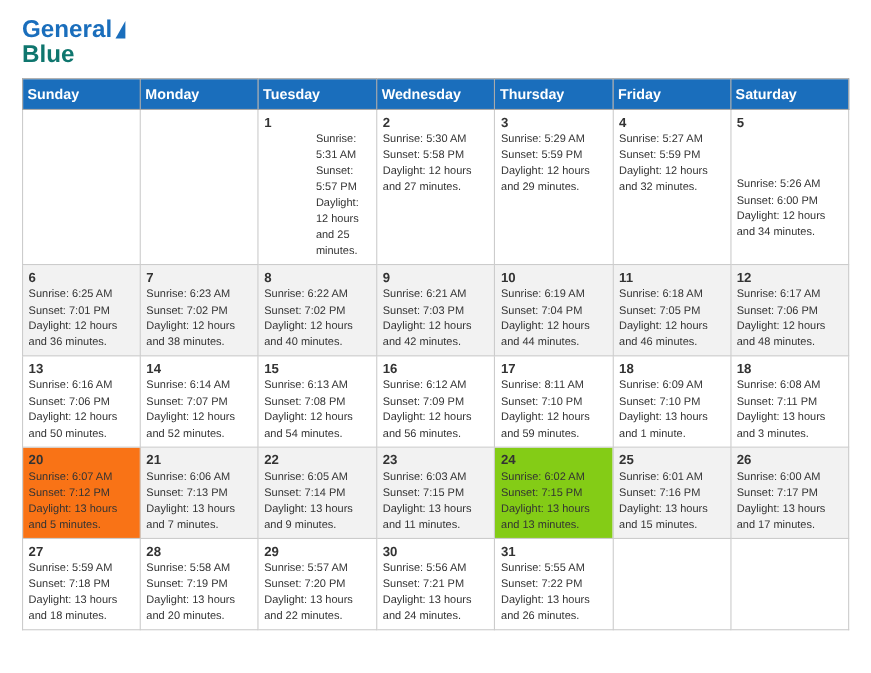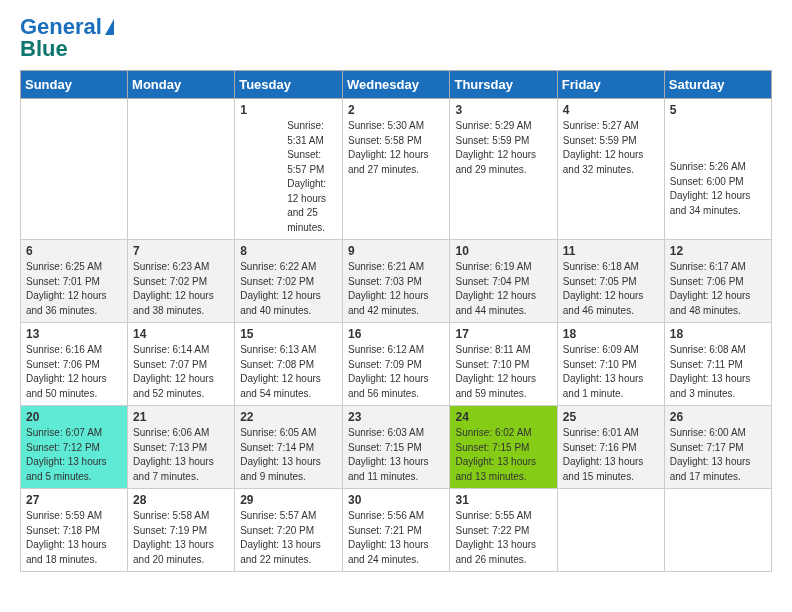--- a/index.html
+++ b/index.html
@@ -264,21 +264,21 @@
         </td>
         <td>
           <span class="day-num">18</span>
           <div class="day-info" style="white-space: pre-line;">Sunrise: 6:08 AM
 Sunset: 7:11 PM
 Daylight: 13 hours
 and 3 minutes.</div>
         </td>
       </tr>
       <tr>
-        <td style="background: #5eead4;">
+        <td style="background: #f97316;">
           <span class="day-num">20</span>
           <div class="day-info" style="white-space: pre-line;">Sunrise: 6:07 AM
 Sunset: 7:12 PM
 Daylight: 13 hours
 and 5 minutes.</div>
         </td>
         <td style="background: rgb(242, 242, 242);">
           <span class="day-num">21</span>
           <div class="day-info" style="white-space: pre-line;">Sunrise: 6:06 AM
 Sunset: 7:13 PM

